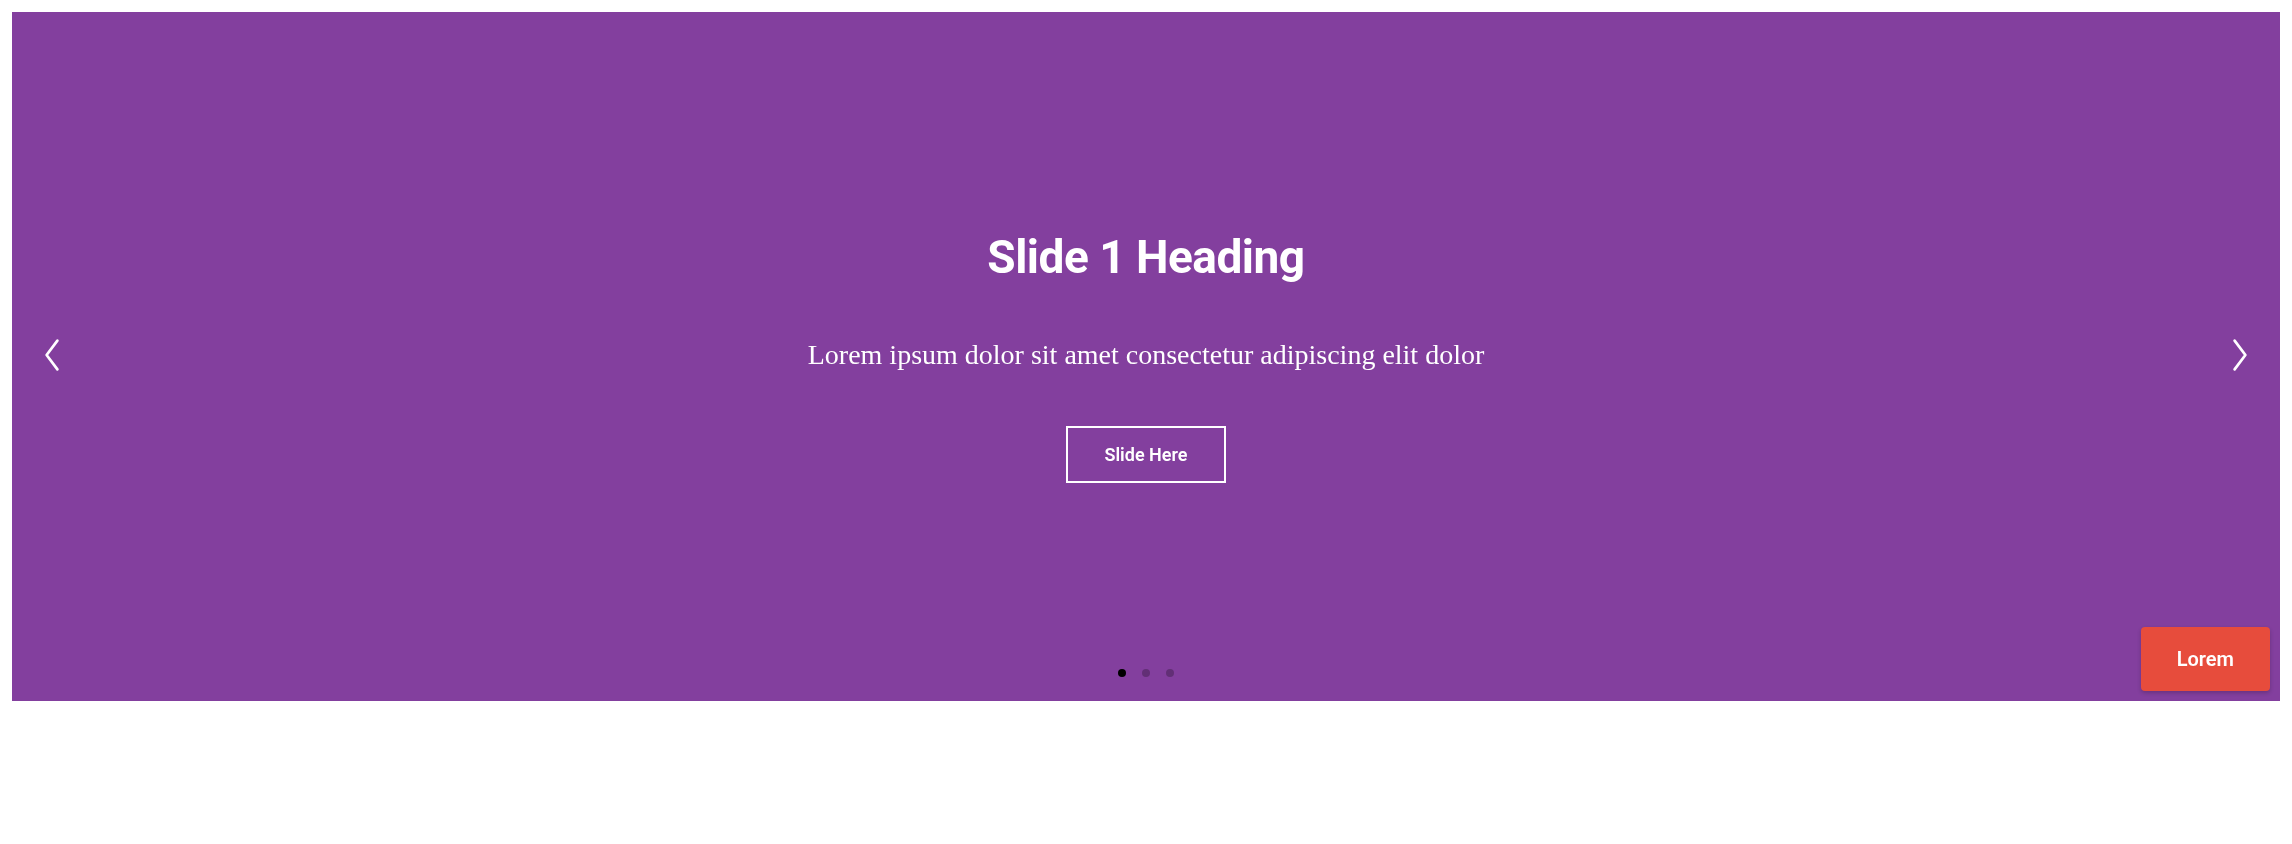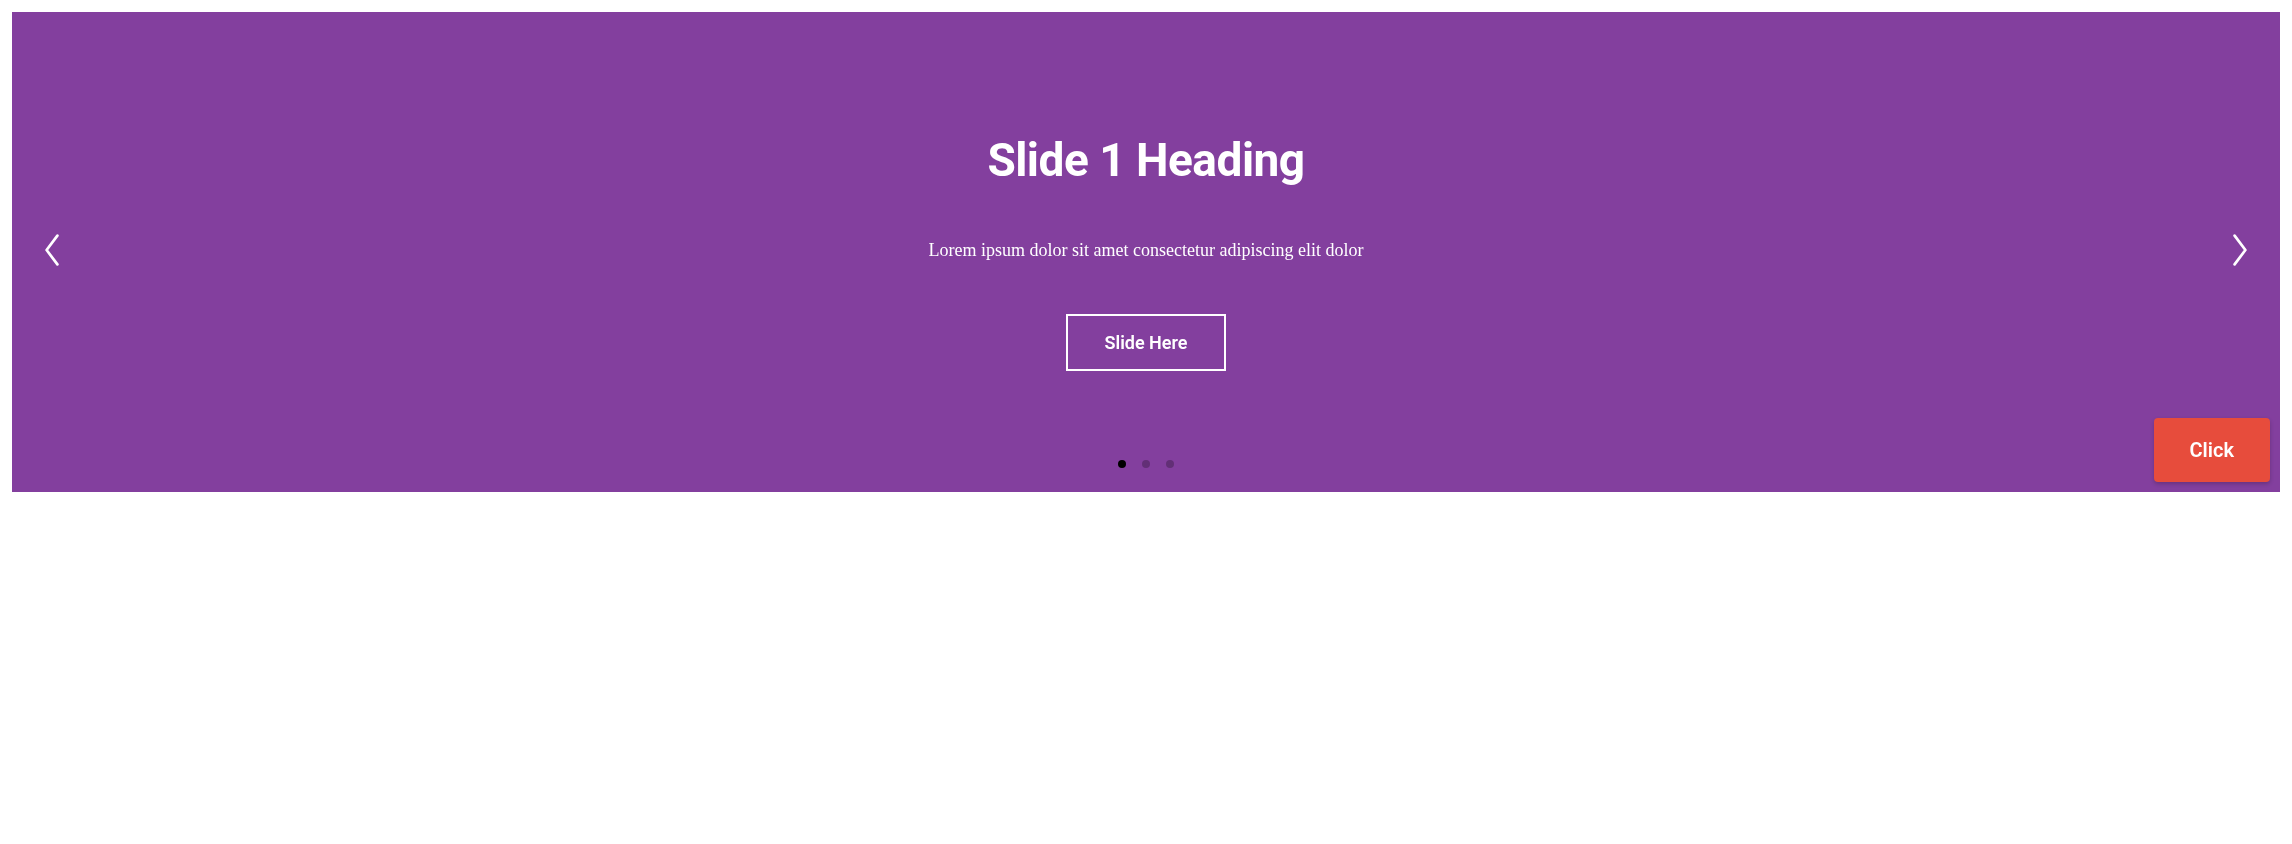--- a/index.html
+++ b/index.html
@@ -10,21 +10,21 @@
     
     body {
       font-family: -apple-system, BlinkMacSystemFont, "Segoe UI", Roboto, Helvetica, Arial, sans-serif;
       background: #ffffff;
       padding: 12px;
     }
     
     .carousel-container {
       position: relative;
       width: 100%;
-      height: 480px;
+      height: 689px;
       background: #833f9e;
       display: flex;
       align-items: center;
       justify-content: center;
     }
     
     .slide-content {
       text-align: center;
       color: #ffffff;
       max-width: 900px;
@@ -32,21 +32,21 @@
     }
     
     .slide-heading {
       font-size: 46px;
       font-weight: 700;
       margin-bottom: 50px;
       letter-spacing: -0.5px;
     }
     
     .slide-description {
-      font-size: 18px;
+      font-size: 28px;
       font-weight: 400;
       margin-bottom: 50px;
       line-height: 1.5;
       font-family: Georgia, "Times New Roman", serif;
     }
     
     .slide-button {
       display: inline-block;
       padding: 16px 36px;
       border: 2px solid #ffffff;
@@ -155,15 +155,15 @@
       </svg>
     </span>
   </div>
 
   <div class="pagination-dots">
     <span class="dot dot-active"></span>
     <span class="dot dot-inactive"></span>
     <span class="dot dot-inactive"></span>
   </div>
 
-  <button class="resume-button">Click</button>
+  <button class="resume-button">Lorem</button>
 
 </div>
 
 </body></html>

